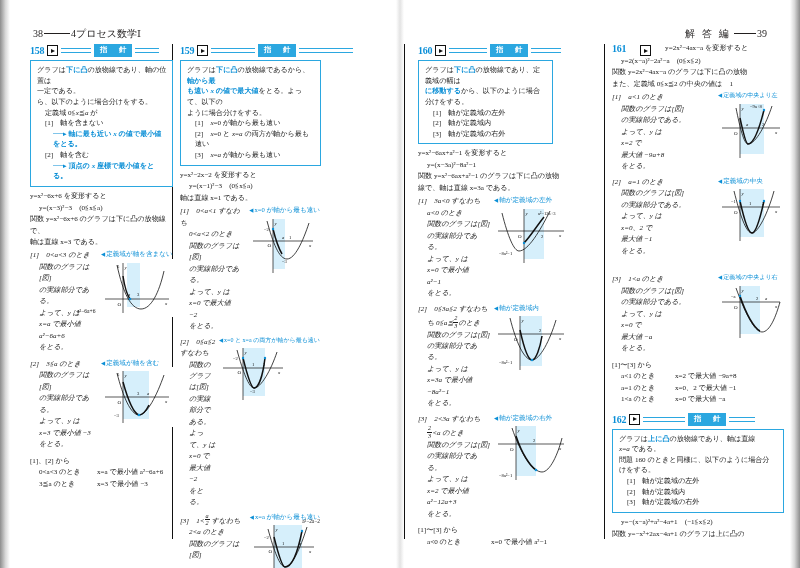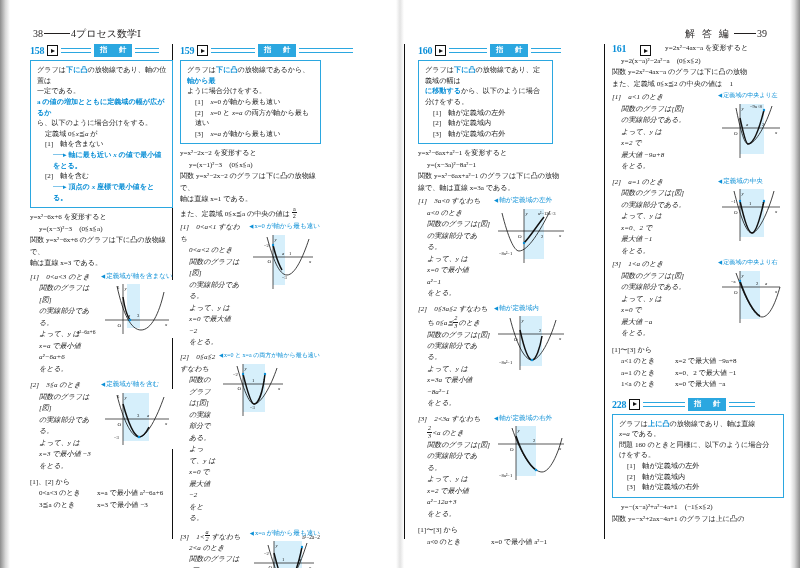--- a/index.html
+++ b/index.html
@@ -82,21 +82,20 @@
       <span class="pnum">158</span>
       <span class="ptri"></span>
       <span class="dline" style="width:30px;"></span>
       <span class="badge">指　針</span>
       <span class="dline" style="width:24px;"></span>
     </div>
 
     <div class="hint">
       <div>グラフは<span class="hl">下に凸</span>の放物線であり、軸の位置は</div>
       <div>一定である。</div>
-      <div class="hl">a の値の増加とともに定義域の幅が広がるか</div>
       <div>ら、以下のように場合分けをする。</div>
       <div class="ind">定義域 0≦<i>x</i>≦<i>a</i> が</div>
       <div class="ind">[1]　軸を含まない</div>
       <div class="ind" style="padding-left:16px;"><span class="arrow">──▸</span> <span class="hl">軸に最も近い <i>x</i> の値で最小値をとる。</span></div>
       <div class="ind">[2]　軸を含む</div>
       <div class="ind" style="padding-left:16px;"><span class="arrow">──▸</span> <span class="hl">頂点の <i>x</i> 座標で最小値をとる。</span></div>
     </div>
 
     <div class="bd">
       <div>y=x²−6x+6 を変形すると</div>
@@ -186,35 +185,31 @@
     <div class="phead">
       <span class="pnum">159</span>
       <span class="ptri"></span>
       <span class="dline" style="width:44px;"></span>
       <span class="badge">指　針</span>
       <span class="dline" style="width:54px;"></span>
     </div>
 
     <div class="hint" style="width:128px;">
       <div>グラフは<span class="hl">下に凸</span>の放物線であるから、<span class="hl">軸から最</span></div>
+      <div><span class="hl">も遠い <i>x</i> の値で最大値</span>をとる。よって、以下の</div>
       <div>ように場合分けをする。</div>
       <div class="ind">[1]　<i>x</i>=0 が軸から最も遠い</div>
       <div class="ind">[2]　<i>x</i>=0 と <i>x</i>=<i>a</i> の両方が軸から最も遠い</div>
       <div class="ind">[3]　<i>x</i>=<i>a</i> が軸から最も遠い</div>
     </div>
 
     <div class="bd" style="width:140px;">
       <div>y=x²−2x−2 を変形すると</div>
       <div class="in1">y=(x−1)²−3　(0≦x≦a)</div>
-      <div>関数 y=x²−2x−2 のグラフは下に凸の放物線で、</div>
       <div>軸は直線 x=1 である。</div>
-      <div>
-        <span>また、定義域 0≦x≦a の中央の値は</span>
-        <span class="frac"><span class="n">a</span><span class="d">2</span></span>
-      </div>
 
       <div class="row" style="margin-top:2px;">
         <div class="lft">
           <div><span>[1]</span>　<span>0&lt;a&lt;1 すなわち</span></div>
           <div class="in1">0&lt;a&lt;2 のとき</div>
           <div class="in1">関数のグラフは[図]</div>
           <div class="in1">の実線部分である。</div>
           <div class="in1">よって、y は</div>
           <div class="in1">x=0 で最大値</div>
           <div class="in1">−2</div>
@@ -510,21 +505,21 @@
               <text x="57" y="28" font-size="5" fill="#111" font-family="Liberation Serif,serif" font-style="italic">x</text>
               <text x="16" y="29" font-size="5" fill="#111" font-family="Liberation Serif,serif">O</text>
               <text x="31" y="20" font-size="4.6" fill="#111" font-family="Liberation Serif,serif">1</text>
               <text x="44" y="20" font-size="4.6" fill="#111" font-family="Liberation Serif,serif">2</text>
               <text x="13" y="18" font-size="4.6" fill="#111" font-family="Liberation Serif,serif">−1</text>
             </svg>
           </div>
         </div>
       </div>
 
-      <div class="row" style="margin-top:2px;">
+      <div class="row" style="margin-top:17px;">
         <div class="lft">
           <div><span>[3]</span>　<span>1&lt;a のとき</span></div>
           <div class="in1">関数のグラフは[図]</div>
           <div class="in1">の実線部分である。</div>
           <div class="in1">よって、y は</div>
           <div class="in1">x=0 で</div>
           <div class="in1">最大値 −a</div>
           <div class="in1">をとる。</div>
         </div>
         <div class="rgt">
@@ -560,21 +555,21 @@
           </div>
         <div class="in1" style="display:flex;">
             <span style="width:54px;">1&lt;a のとき</span>
             <span>x=0 で最大値 −a</span>
           </div>
       </div>
     </div>
 
     <div style="margin-top:7px;">
       <div class="phead">
-        <span class="pnum">228</span>
+        <span class="pnum">162</span>
         <span class="ptri"></span>
         <span class="dline" style="width:42px;"></span>
         <span class="badge">指　針</span>
         <span class="dline" style="width:26px;"></span>
       </div>
       <div class="hint">
         <div>グラフは<span class="hl">上に凸</span>の放物線であり、軸は直線</div>
         <div><i>x</i>=<i>a</i> である。</div>
         <div>問題 160 のときと同様に、以下のように場合分</div>
         <div>けをする。</div>

